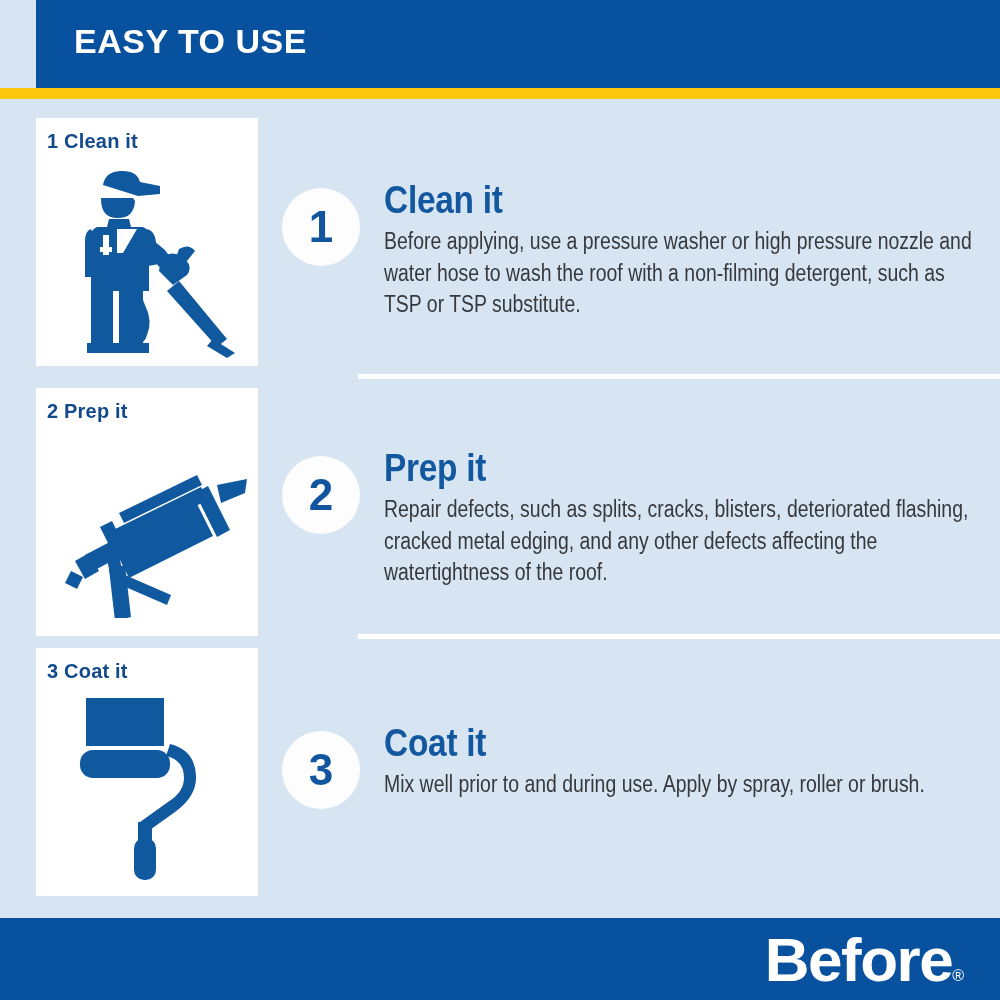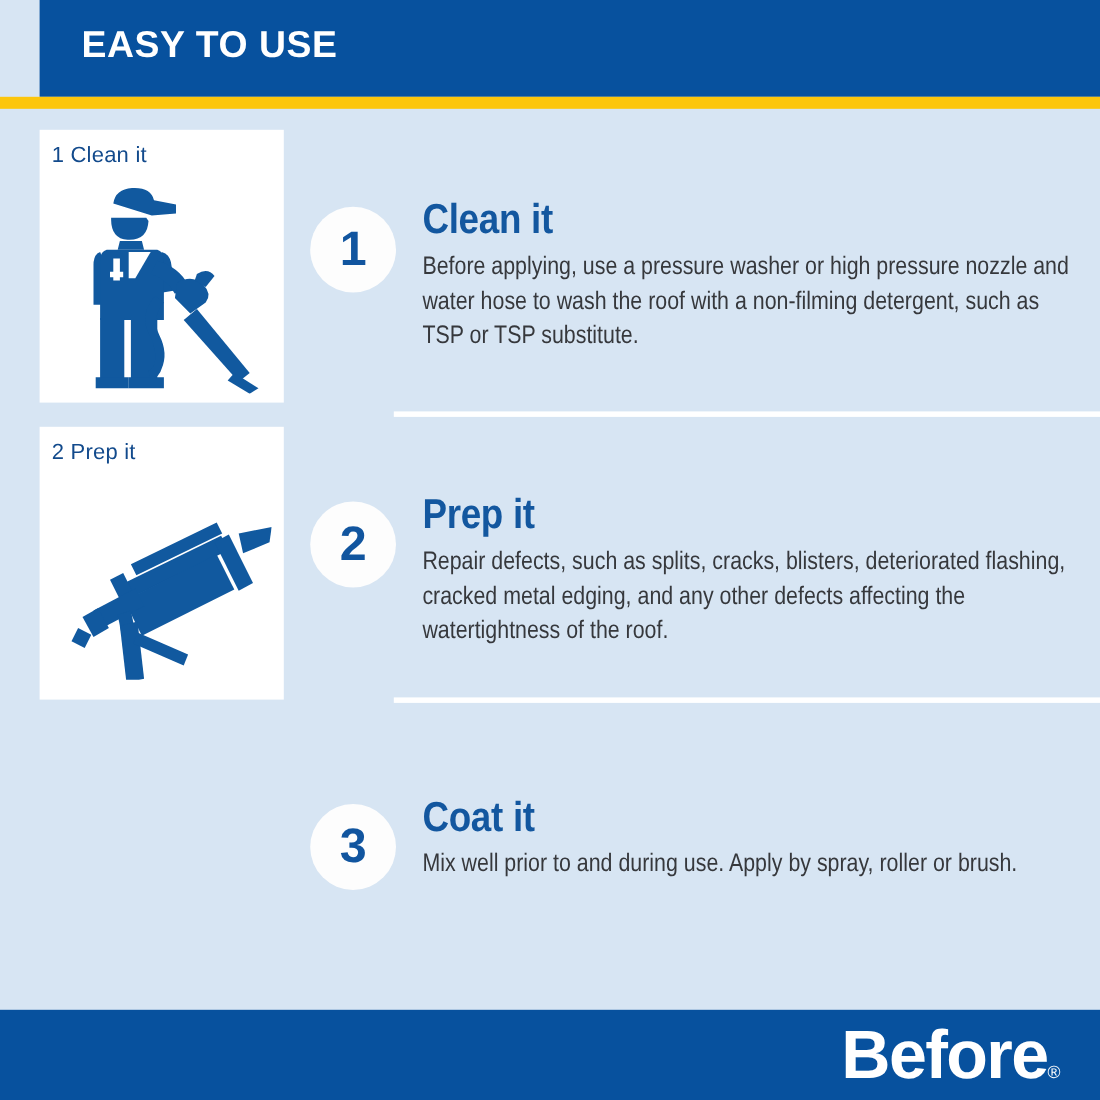--- a/index.html
+++ b/index.html
@@ -52,21 +52,21 @@
     background:#ffffff;
   }
   .thumb-card.c1 { top:19px; }
   .thumb-card.c2 { top:289px; }
   .thumb-card.c3 { top:549px; }
 
   .thumb-label {
     position:absolute; left:11px; top:12px;
     font-size:20px; color:#124a8c;
     font-family:"Liberation Sans", sans-serif;
-    font-weight:normal;
+    font-weight:bold;
     letter-spacing:0.2px;
   }
   .thumb-art {
     position:absolute; left:0; top:40px;
     width:222px; height:205px;
     display:flex; align-items:center; justify-content:center;
   }
   .thumb-art svg { display:block; }
 
   
@@ -222,20 +222,39 @@
             <path d="M62 126 l16 -4 l6 52 l-16 4 z"></path>
 
             <path d="M78 132 l46 20 l-4 10 l-46 -20 z"></path>
 
             <path d="M24 128 l12 6 l-6 12 l-12 -6 z"></path>
           </g>
         </svg>
       </div>
     </div>
 
+    <div class="thumb-card c3">
+      <div class="thumb-label">3 Coat it</div>
+      <div class="thumb-art">
+        <svg width="150" height="190" viewBox="0 0 150 190">
+          <g fill="#11599f">
+
+            <rect x="14" y="2" width="78" height="48"></rect>
+
+            <rect x="8" y="54" width="90" height="28" rx="13"></rect>
+
+            <path d="M94 60 q18 4 18 22 q0 14 -16 24 l-28 20 l7 10 l28 -20 q22 -16 21 -36 q-1 -26 -26 -32 z"></path>
+
+            <path d="M66 126 h14 v22 h-14 z"></path>
+
+            <rect x="62" y="142" width="22" height="42" rx="10"></rect>
+          </g>
+        </svg>
+      </div>
+    </div>
 
     <div class="step s1">
       <div class="step-circle">
         <span class="step-circle-num">1</span>
       </div>
       <div class="step-text">
         <div class="step-heading">Clean it</div>
         <div class="step-body">Before applying, use a pressure washer or high pressure nozzle and water hose to wash the roof with a non-filming detergent, such as TSP or TSP substitute.</div>
       </div>
     </div>

